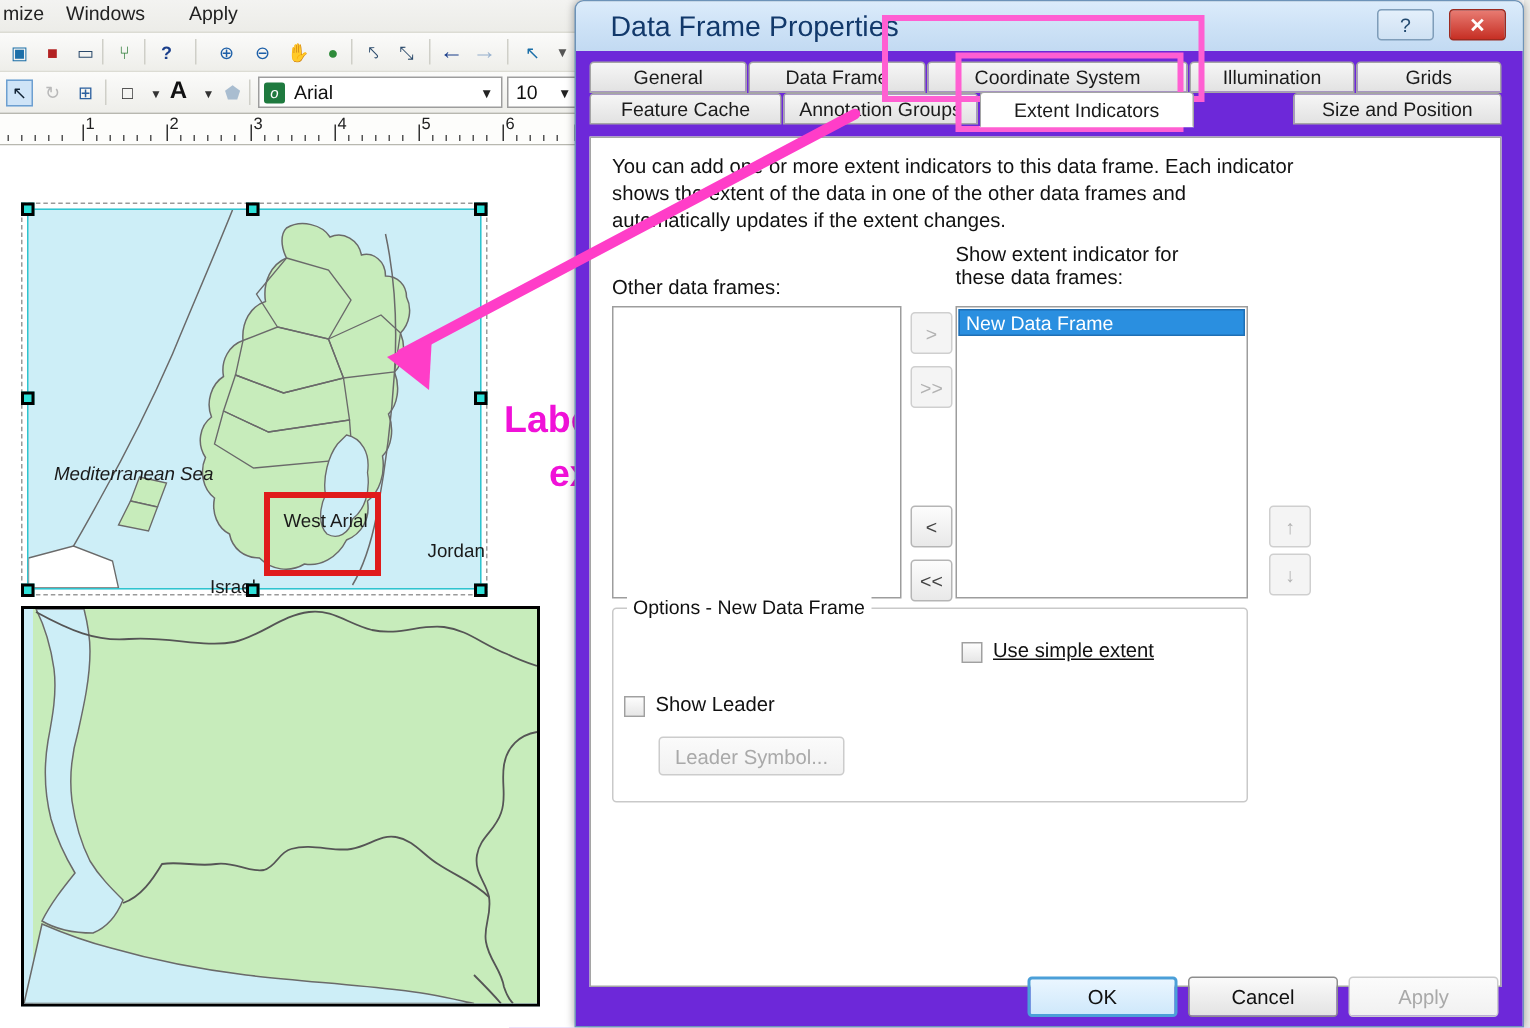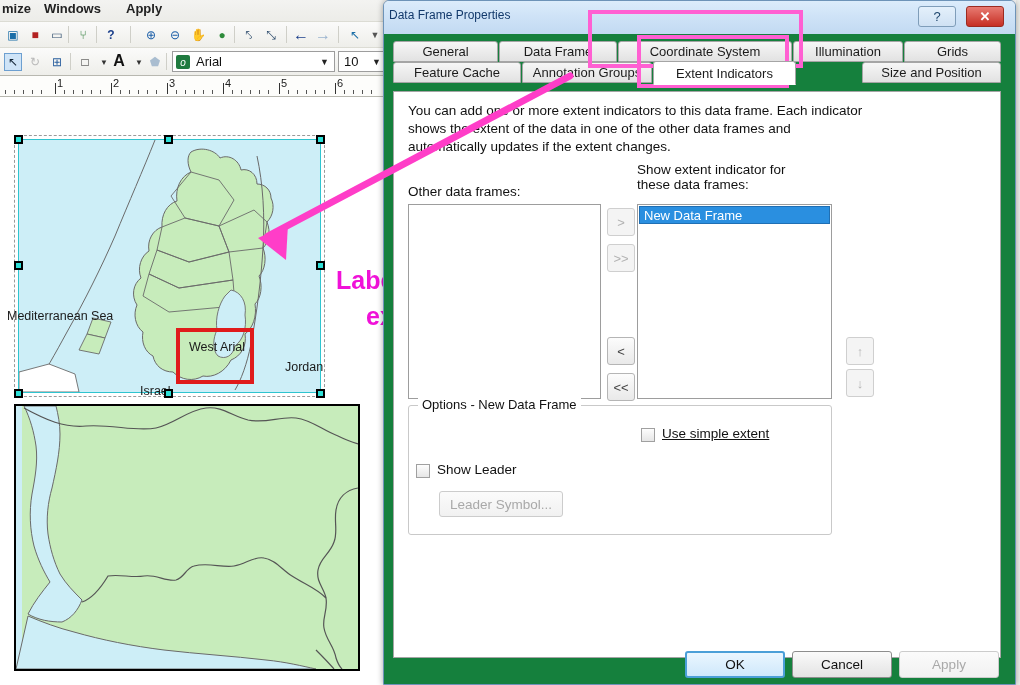--- a/index.html
+++ b/index.html
@@ -11,21 +11,21 @@
     background: #ffffff;
   }
   #root { position: relative; width: 1020px; height: 685px; }
 
   
   .app-bg { position:absolute; left:0; top:0; width:1020px; height:685px; background:#ffffff; }
 
   .menubar {
     position:absolute; left:0; top:0; width:392px; height:31px;
     background:linear-gradient(#f3f3f1,#e9e9e4);
-    font-size:13px; color:#222;font-weight:bold;
+    font-size:13px; color:#222;
   }
   .menubar .mi { position:absolute; top:1px; white-space:nowrap; }
 
   .toolbar1 {
     position:absolute; left:0; top:21px; width:392px; height:26px;
     background:linear-gradient(#fbfbfa,#eeeeea);
     border-top:1px solid #dcdcd4;
   }
   .toolbar2 {
     position:absolute; left:0; top:47px; width:392px; height:28px;
@@ -90,32 +90,32 @@
     border:1px solid #6d93b8;
     border-radius:6px 6px 0 0;
     box-shadow:0 0 6px rgba(0,0,0,.35);
   }
   .dlg-titlebar {
     position:absolute; left:0; top:0; right:0; height:33px;
     background:linear-gradient(#dcecfb,#cfe3f7 45%,#c2daf2);
     border-radius:5px 5px 0 0;
   }
   .dlg-title {
-    position:absolute; left:5px; top:7px; font-size:12px; color:#12396b;
+    position:absolute; left:23px; top:7px; font-size:19px; color:#12396b;
   }
   .tb-btn {
     position:absolute; top:5px; width:38px; height:21px;
     border:1px solid #7f9db9; border-radius:3px;
     display:flex; align-items:center; justify-content:center;
     font-size:13px; color:#20486e;
   }
   .tb-help { right:59px; background:linear-gradient(#e4f0fb,#cfe1f3); }
   .tb-close { right:11px; background:linear-gradient(#e87b72,#c62f24); color:#fff; font-weight:bold; border-color:#9c2a20; }
 
-  .dlg-body { position:absolute; left:0; top:33px; right:0; bottom:0; background:#15803d;padding-left:24px; }
+  .dlg-body { position:absolute; left:0; top:33px; right:0; bottom:0; background:#6d28d9;padding-left:24px; }
 
   
   .tabstrip { position:absolute; left:9px; top:7px; width:608px; height:51px; }
   .tab {
     position:absolute; height:21px;
     background:linear-gradient(#f6f6f6,#e2e2e2);
     border:1px solid #a5a5a5; border-radius:3px 3px 0 0;
     display:flex; align-items:center; justify-content:center;
     font-size:13px; color:#1b1b1b; white-space:nowrap;
   }
@@ -326,21 +326,21 @@
 
           <path d="M74,178 L92,182 L86,198 L68,194 Z" fill="#c7ecbb" stroke="#6a6a6a" stroke-width="0.9"></path>
           <path d="M68,194 L86,198 L80,214 L60,210 Z" fill="#c7ecbb" stroke="#6a6a6a" stroke-width="0.9"></path>
 
           <path d="M0,232 L30,224 L56,234 L60,252 L0,252 Z" fill="#ffffff" stroke="#6a6a6a" stroke-width="0.9"></path>
         </svg>
       </div>
 
       <div class="redbox"></div>
 
-      <div class="maplabel" style="left:7px;  top:212px;">Mediterranean Sea</div>
+      <div class="maplabel" style="left:36px;  top:212px;font-style:italic;">Mediterranean Sea</div>
       <div class="maplabel" style="left:189px; top:243px;">West Arial</div>
       <div class="maplabel" style="left:255px; top:263px;padding-left:30px;">Jordan</div>
       <div class="maplabel" style="left:140px; top:287px;">Israel</div>
       <div class="maplabel" style="left:218px; top:320px;">Dead Sea</div>
       <div class="maplabel" style="left:57px;  top:338px;">Gaza Strip</div>
       <div class="maplabel" style="left:42px;  top:375px;">Egypt</div>
 
       <div class="handle" style="left:14px;  top:38px;"></div>
       <div class="handle" style="left:164px; top:38px;"></div>
       <div class="handle" style="left:316px; top:38px;"></div>

